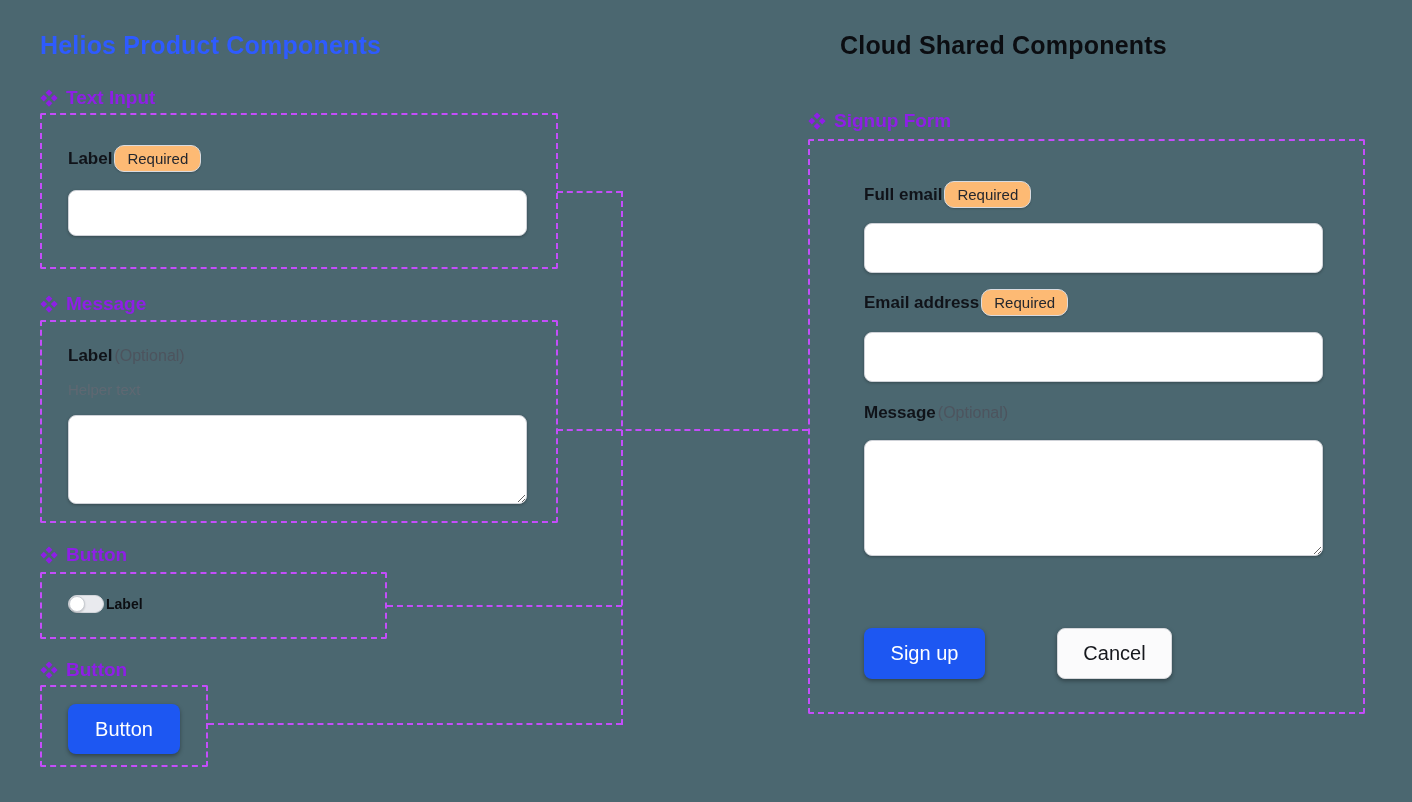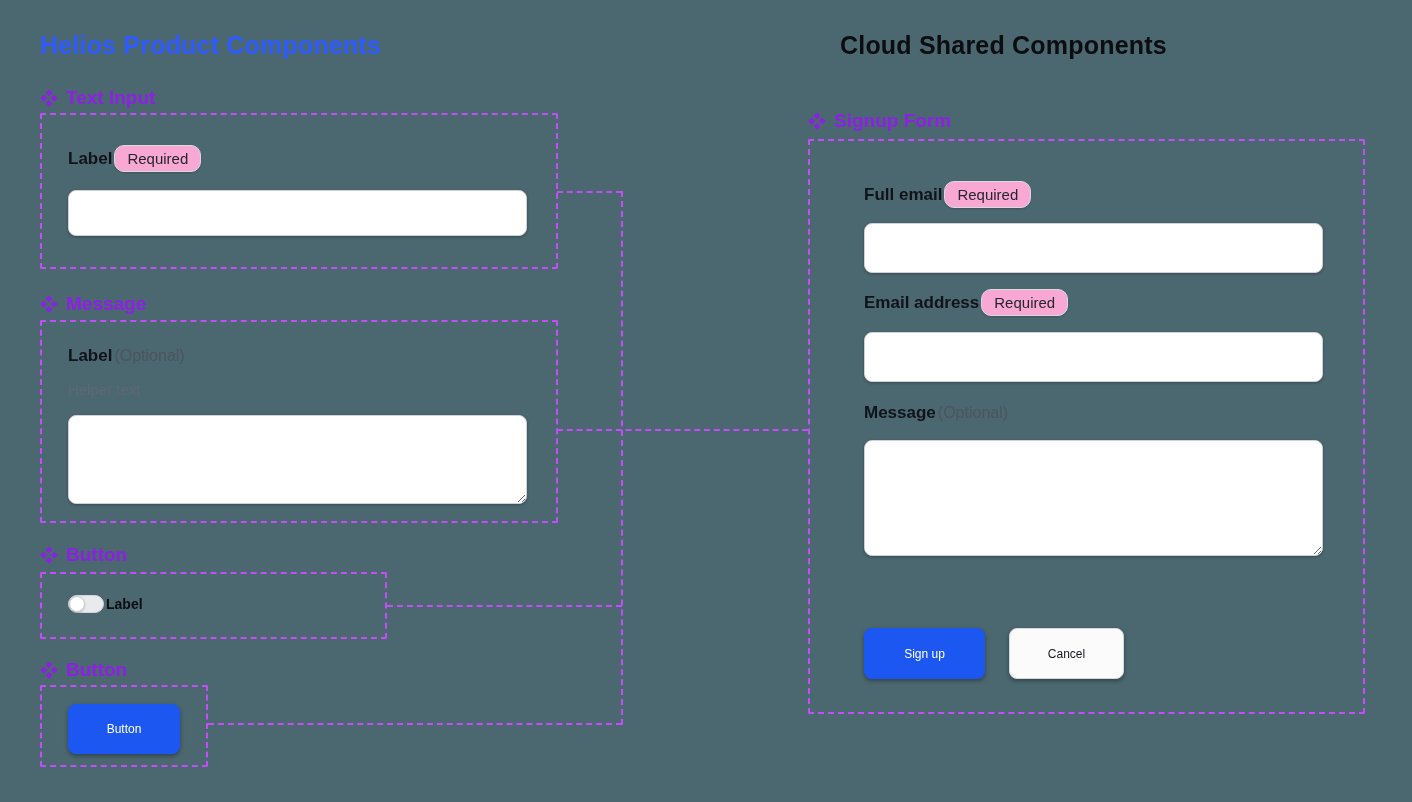--- a/index.html
+++ b/index.html
@@ -36,21 +36,21 @@
   .frame{
     position:absolute;border:2px dashed var(--outline-purple,#c44dfa);
     border-radius:2px;
   }
   .row{position:absolute;display:flex;align-items:center;gap:2px;}
   .field-label{font-size:17px;font-weight:700;color:#101319;white-space:nowrap;}
   .optional{font-size:16px;font-weight:400;color:#4d545e;white-space:nowrap;}
   .helper{position:absolute;font-size:15px;color:#5f6872;}
   .badge{
     display:inline-block;font-size:15px;color:#24272e;
-    background:#f9a8d4;border:1px solid #d9dbe0;border-radius:10px;
+    background:#fdba74;border:1px solid #d9dbe0;border-radius:10px;
     padding:4px 12px;box-shadow:0 1px 2px rgba(0,0,0,.18);white-space:nowrap;
   }
   .text-input,.text-area{
     position:absolute;background:#fff;border:1px solid #cfd2d8;border-radius:8px;
     box-shadow:0 1px 3px rgba(0,0,0,.28);font-family:inherit;font-size:16px;
     color:#1c1f26;padding:8px 12px;outline:none;
   }
   .text-area{resize:both;}
   .toggle{
     position:relative;border-radius:999px;background:#e9eaee;
@@ -60,26 +60,26 @@
     position:absolute;background:#fff;border:1px solid #c8ccd2;border-radius:50%;
     box-shadow:0 1px 2px rgba(0,0,0,.18);
   }
   .toggle.sm{width:36px;height:18px;}
   .toggle.sm .knob{width:16px;height:16px;left:0;top:0;}
   .toggle.lg{width:48px;height:25px;}
   .toggle.lg .knob{width:21px;height:21px;left:1px;top:1px;}
   .toggle-label-sm{font-size:14px;font-weight:700;color:#0c0e12;}
   .toggle-label-lg{font-size:18px;font-weight:700;color:#0c0e12;}
   .btn{
-    border:none;border-radius:8px;font-family:inherit;font-size:12px;
+    border:none;border-radius:8px;font-family:inherit;font-size:20px;
     cursor:pointer;box-shadow:0 2px 4px rgba(0,0,0,.35);
   }
   .btn.primary{background:var(--primary-button-blue,#1d57f2);color:#fff;font-weight:500;}
   .btn.secondary{
-    background:#fbfbfc;color:#16181d;border:1px solid #d6d8dc;font-weight:400;
+    background:#fbfbfc;color:#16181d;border:1px solid #d6d8dc;font-weight:400;margin-left:48px;
   }
 </style>
 </head>
 <body>
 
 <div class="canvas">
 
   <div class="conn-h" style="left:557px;top:191px;width:65px"></div>
   <div class="conn-v" style="left:621px;top:191px;height:534px"></div>
   <div class="conn-h" style="left:557px;top:429px;width:251px"></div>

